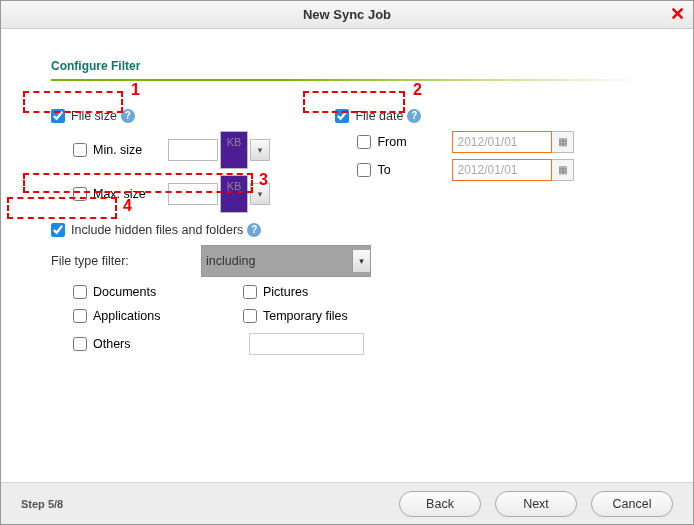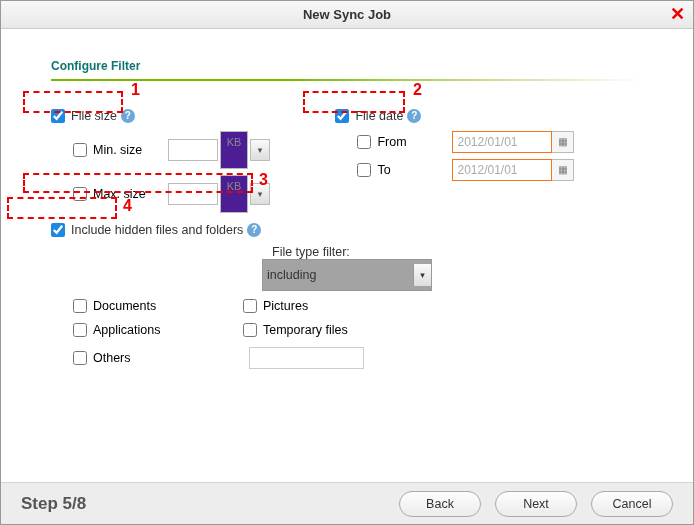--- a/index.html
+++ b/index.html
@@ -35,21 +35,21 @@
 
 .ft-grid { margin-left: 22px; }
 .ft-row { display: flex; margin-bottom: 10px; }
 .ft-cell { width: 170px; display: flex; align-items: center; font-size: 12.5px; }
 .others-input { width: 115px; height: 22px; border: 1px solid #ccc; margin-left: 6px; }
 
 .callout { position: absolute; border: 2px dashed #e00; pointer-events: none; }
 .callout-num { position: absolute; color: #e00; font-weight: bold; font-size: 16px; }
 
 .footer { position: absolute; bottom: 0; left: 0; right: 0; height: 42px; background: #ededed; border-top: 1px solid #d5d5d5; display: flex; align-items: center; padding: 0 20px; }
-.step { font-size: 17px; color: #555; font-weight: bold; }
+.step { font-size: 11px; color: #555; font-weight: bold; }
 .spacer { flex: 1; }
 .btn { width: 82px; height: 26px; border: 1px solid #aaa; background: linear-gradient(#fdfdfd,#ececec); border-radius: 13px; font-size: 12.5px; color: #333; margin-left: 14px; cursor: pointer; }
 </style>
 </head>
 <body>
 
 <div class="titlebar">
   <span>New Sync Job</span>
   <span class="close-btn">✕</span>
 </div>
@@ -102,21 +102,21 @@
       </div>
     </div>
   </div>
 
   <div class="row" style="margin-top:4px;">
     <input type="checkbox" class="cb" checked="" style="">
     <span>Include hidden files and folders</span>
     <span class="help-icon">?</span>
   </div>
 
-  <div class="row" style="margin-top:6px;flex-direction:column;">
+  <div class="row" style="margin-top:6px;">
     <span style="width:150px;">File type filter:</span>
     <div class="filetype-select">
       <span>including</span>
       <span class="arrow">▾</span>
     </div>
   </div>
 
   <div class="ft-grid">
     <div class="ft-row">
       <div class="ft-cell">

